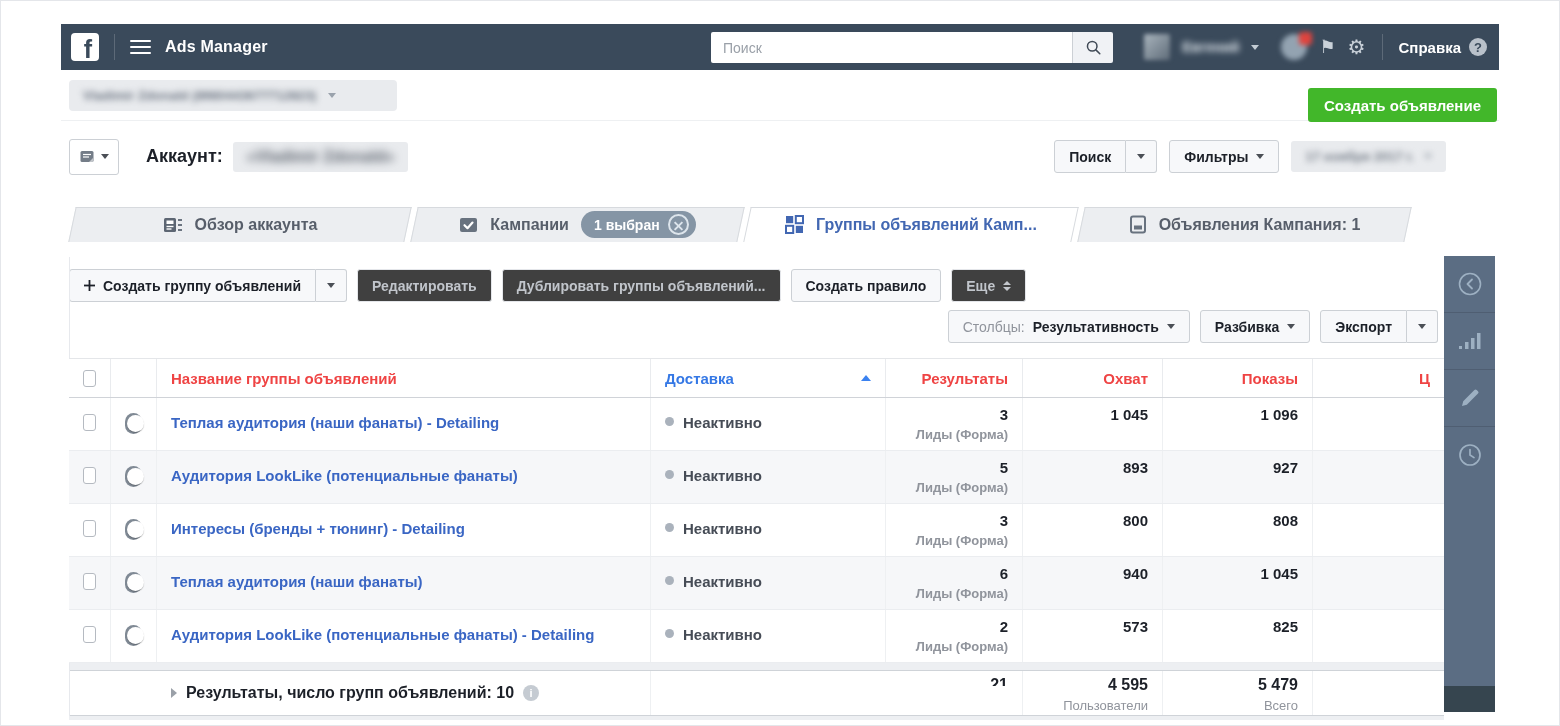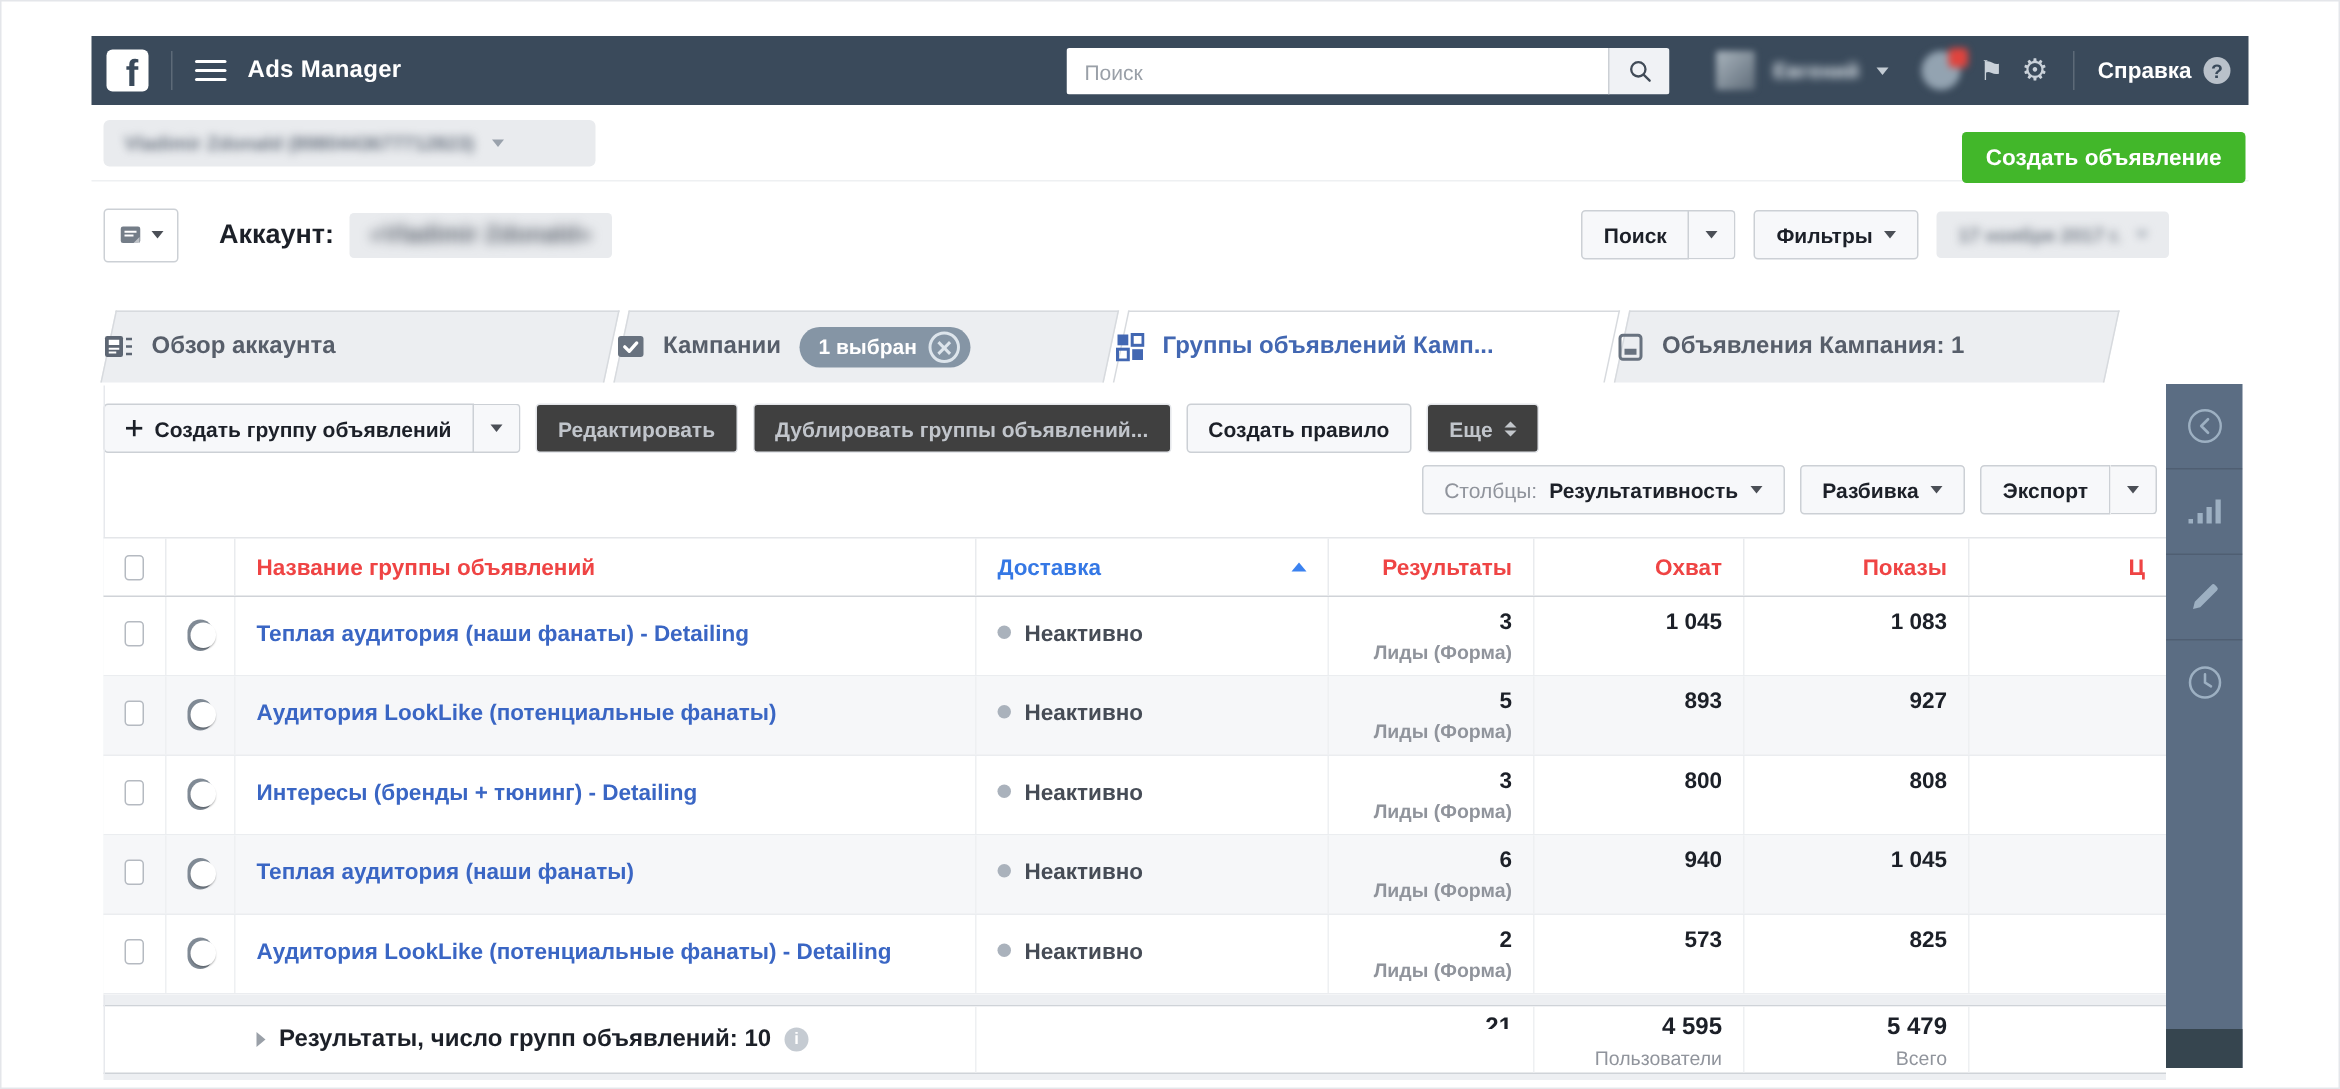--- a/index.html
+++ b/index.html
@@ -53,21 +53,21 @@
        border-radius:3px;font-size:14px;font-weight:bold;color:#1c2028;cursor:pointer;font-family:"Liberation Sans",sans-serif;white-space:nowrap;}
   .split{display:inline-flex;}
   .split .main{border-top-right-radius:0;border-bottom-right-radius:0;}
   .split .caret-seg{border-top-left-radius:0;border-bottom-left-radius:0;border-left:none;padding:0 11px;}
   .car-d{width:0;height:0;border-left:4px solid transparent;border-right:4px solid transparent;border-top:5px solid #4b4f56;}
   .date-pill{height:31px;background:#e9ebee;border-radius:3px;display:flex;align-items:center;gap:10px;padding:0 14px;cursor:pointer;}
   .date-pill span{font-size:13px;font-weight:bold;color:#767e89;filter:blur(3px);}
 
   
   .tabs-row{height:50px;margin-top:15px;display:flex;padding-left:8px;}
-  .tab{position:relative;height:48px;display:flex;align-items:center;cursor:pointer;}
+  .tab{position:relative;height:35px;display:flex;align-items:center;justify-content:center;cursor:pointer;}
   .tab::before{content:"";position:absolute;top:0;bottom:0;left:3px;right:3px;background:#eceef1;
                border:1px solid #d7dade;border-bottom:none;transform:skewX(-12deg);}
   .tab.active::before{background:#fff;}
   .tab-content{position:relative;z-index:1;display:flex;align-items:center;gap:12px;font-size:16px;font-weight:bold;color:#575e6a;}
   .tab.active .tab-content{color:#4267b2;}
   .sel-badge{display:flex;align-items:center;gap:8px;background:#8595a5;border-radius:14px;height:27px;padding:0 7px 0 13px;
              color:#fff;font-size:14px;font-weight:bold;cursor:pointer;}
   .badge-x{width:17px;height:17px;border:2px solid #dde5ec;border-radius:50%;position:relative;}
   .badge-x::before,.badge-x::after{content:"";position:absolute;left:3px;right:3px;top:50%;height:2px;background:#dde5ec;}
   .badge-x::before{transform:rotate(45deg);} .badge-x::after{transform:rotate(-45deg);}
@@ -342,21 +342,21 @@
                 <span class="status">Неактивно</span>
               </div>
     <div class="cell c-num">
                 <div class="num">3</div>
                 <div class="sub">Лиды (Форма)</div>
               </div>
     <div class="cell c-num">
                 <div class="num">1 045</div>
               </div>
     <div class="cell c-num">
-                <div class="num">1 083</div>
+                <div class="num">1 096</div>
               </div>
     <div class="cell c-num last"></div>
   </div>
 
   <div class="grid trow">
     <div class="cell c-sel">
                 <span class="cb"></span>
               </div>
     <div class="cell c-tgl">
                 <span class="toggle">

